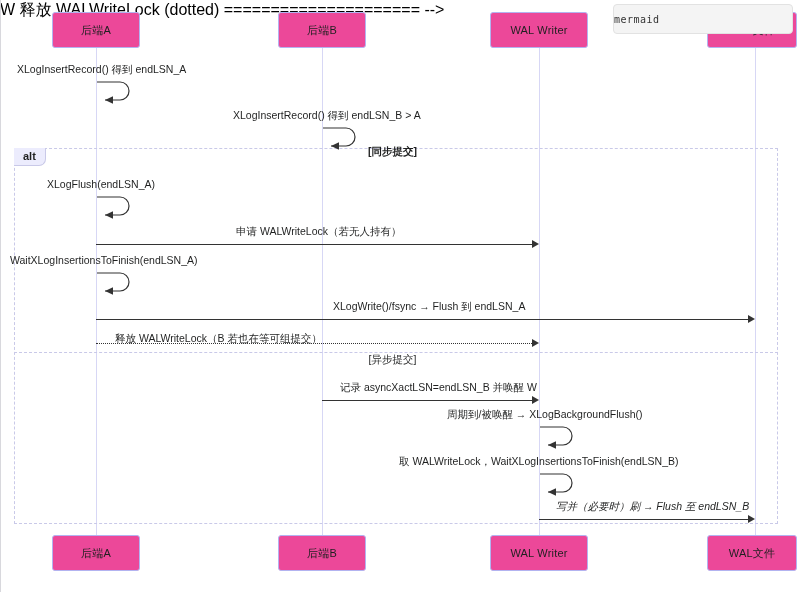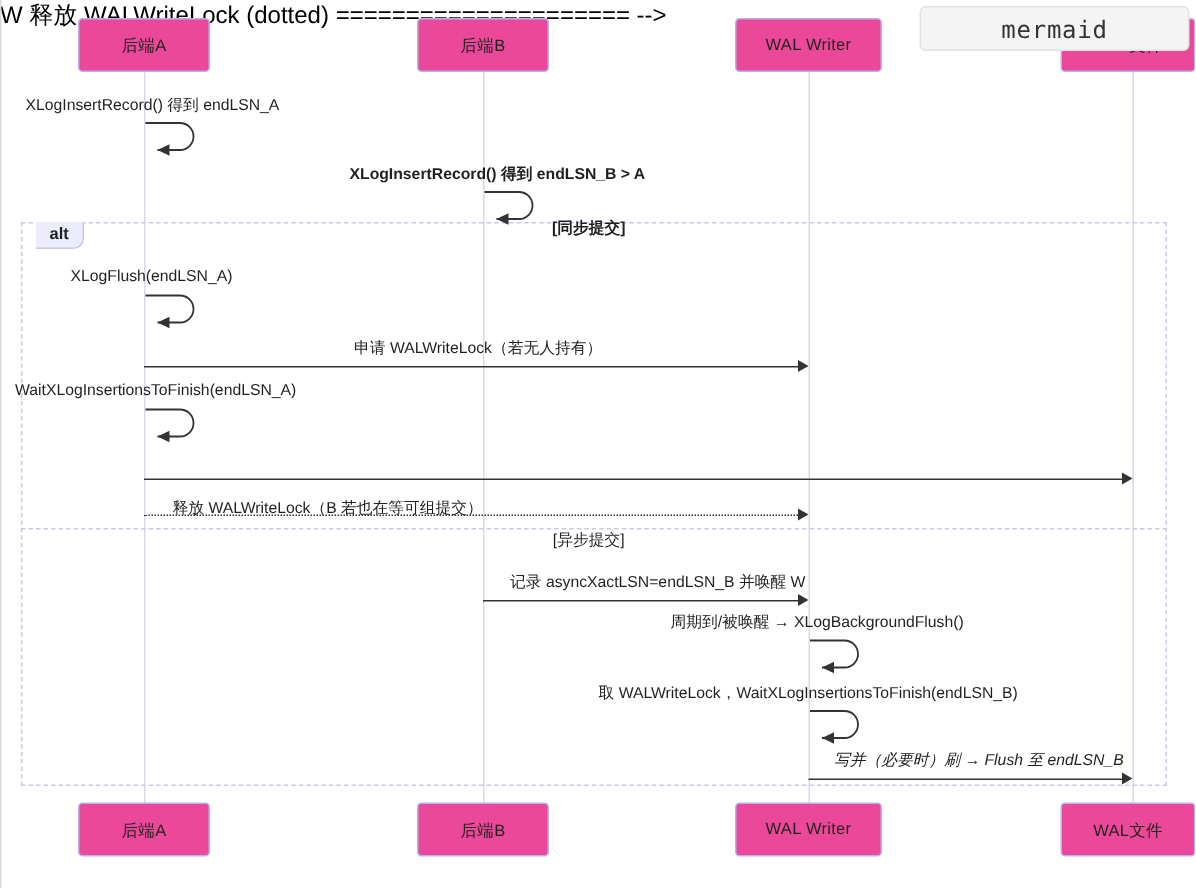--- a/index.html
+++ b/index.html
@@ -61,21 +61,20 @@
     position: absolute;
     background: #ececfd;
     border-right: 1px solid #c9c9e8;
     border-bottom: 1px solid #c9c9e8;
     color: #1f2020;
     font-size: 11px;
     font-weight: bold;
     padding: 2px 9px 3px 9px;
     box-sizing: border-box;
     border-bottom-right-radius: 7px;
-    margin-left: 10px;
   }
   .alt-cond {
     position: absolute;
     font-size: 10.5px;
     color: #1f2020;
     white-space: nowrap;
     text-align: center;
   }
 
   
@@ -110,23 +109,23 @@
 
   
   .mermaid-badge {
     position: absolute;
     background: #f4f4f4;
     border: 1px solid #e2e2e2;
     border-radius: 4px;
     box-sizing: border-box;
     display: flex;
     align-items: center;
-    justify-content: center;
+    justify-content: flex-start;
     font-family: "DejaVu Sans Mono", "Liberation Mono", monospace;
-    font-size: 16px;
+    font-size: 10px;
     color: #333333;
     letter-spacing: .5px;
   }
 </style>
 </head>
 <body>
 
 <div id="canvas">
 
   <div class="page-frame"></div>
@@ -175,21 +174,21 @@
   
   <div class="msg-label" style="left:17px; top:63px;">XLogInsertRecord() 得到 endLSN_A</div>
   <div class="self-loop" style="left:96px; top:78px;">
     <svg width="42" height="26" viewBox="0 0 42 26">
       <path d="M1 4 L24 4 A9 9 0 0 1 24 22 L9 22" fill="none" stroke="#333333" stroke-width="1.2"></path>
       <path d="M9 22 L17 18.2 L17 25.8 Z" fill="#333333"></path>
     </svg>
   </div>
 
   
-  <div class="msg-label" style="left:233px; top:109px;font-weight:bold;">XLogInsertRecord() 得到 endLSN_B &gt; A</div>
+  <div class="msg-label" style="left:233px; top:109px;">XLogInsertRecord() 得到 endLSN_B &gt; A</div>
   <div class="self-loop" style="left:322px; top:124px;">
     <svg width="42" height="26" viewBox="0 0 42 26">
       <path d="M1 4 L24 4 A9 9 0 0 1 24 22 L9 22" fill="none" stroke="#333333" stroke-width="1.2"></path>
       <path d="M9 22 L17 18.2 L17 25.8 Z" fill="#333333"></path>
     </svg>
   </div>
 
   
   <div class="msg-label" style="left:47px; top:178px;">XLogFlush(endLSN_A)</div>
   <div class="self-loop" style="left:96px; top:193px;">
@@ -207,20 +206,21 @@
   
   <div class="msg-label" style="left:10px; top:254px;">WaitXLogInsertionsToFinish(endLSN_A)</div>
   <div class="self-loop" style="left:96px; top:269px;">
     <svg width="42" height="26" viewBox="0 0 42 26">
       <path d="M1 4 L24 4 A9 9 0 0 1 24 22 L9 22" fill="none" stroke="#333333" stroke-width="1.2"></path>
       <path d="M9 22 L17 18.2 L17 25.8 Z" fill="#333333"></path>
     </svg>
   </div>
 
   
+  <div class="msg-label" style="left:333px; top:300px;">XLogWrite()/fsync → Flush 到 endLSN_A</div>
   <div class="msg-line" style="left:96px; top:319px; width:652px;"></div>
   <div class="arrow-head" style="left:748px; top:315px;"></div>
 
    W 释放 WALWriteLock (dotted) ===================== --&gt;
   <div class="msg-label" style="left:115px; top:332px;">释放 WALWriteLock（B 若也在等可组提交）</div>
   <div class="msg-line dotted" style="left:96px; top:343px; width:436px;"></div>
   <div class="arrow-head" style="left:532px; top:339px;"></div>
 
   
   <div class="msg-label" style="left:340px; top:381px;">记录 asyncXactLSN=endLSN_B 并唤醒 W</div>

